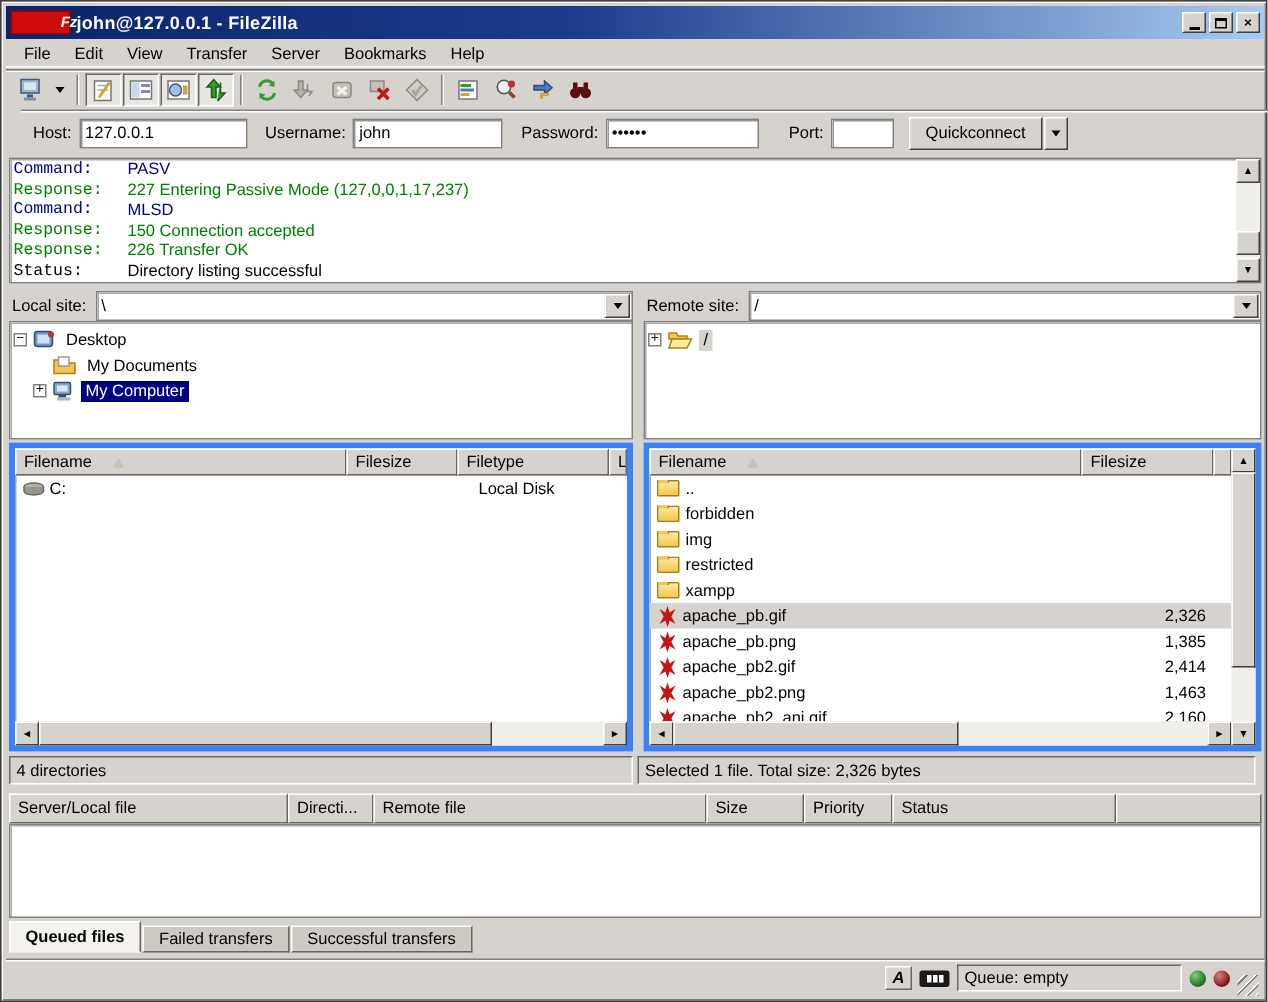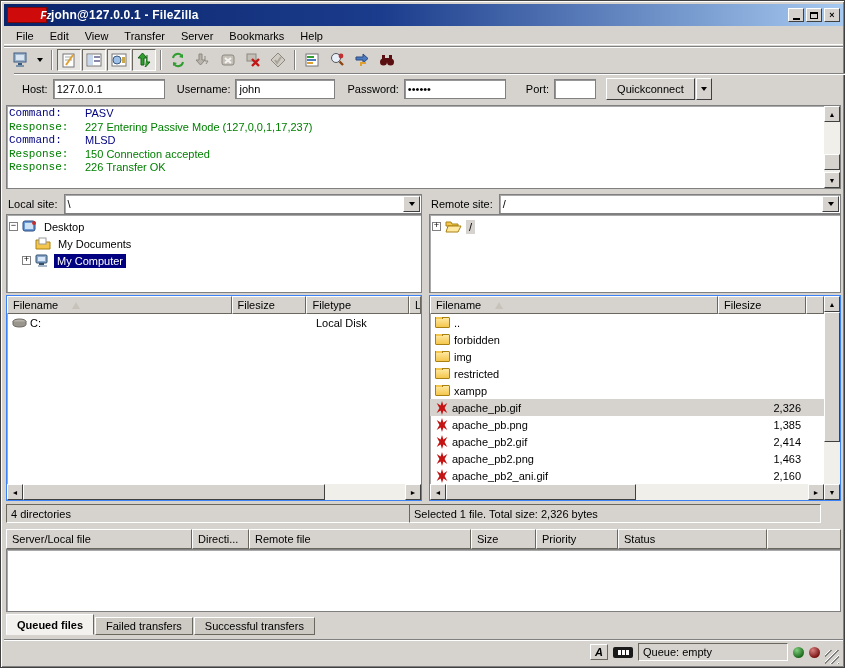--- a/index.html
+++ b/index.html
@@ -100,21 +100,21 @@
 
   
   .icon { display:inline-flex; align-items:center; justify-content:center; flex:none; }
   .folder-ico { position:relative; width:15px; height:11px; background:linear-gradient(#ffe9a0,#f4c64d);
                 border:1px solid #a98113; border-radius:1px; margin-right:4px; }
   .folder-ico::before { content:""; position:absolute; top:-3px; left:-1px; width:6px; height:3px;
                 background:#f4c64d; border:1px solid #a98113; border-bottom:none; border-radius:1px 1px 0 0; }
   .burst { margin-right:3px; }
 
   
-  .list { position:absolute; top:294px; height:206px; background:#fff; border:1px solid #3b82f6;
+  .list { position:absolute; top:294px; height:206px; background:#fff; border:4px solid #3b82f6;
           box-shadow: inset 1px 1px 0 rgba(64,64,64,.45); display:flex; flex-direction:column; }
   .lhead { display:flex; height:18px; flex:none; background:#d6d3ce; }
   .hcell { border:1px solid; border-color:#fff #6a675f #6a675f #fff; background:#d6d3ce;
            display:flex; align-items:center; padding:0 5px; overflow:hidden; white-space:nowrap; }
   .hcell.right { justify-content:flex-start; }
   .sort-asc { width:0; height:0; border-left:4px solid transparent; border-right:4px solid transparent;
               border-bottom:7px solid #c7c3ba; margin-left:14px; }
   .lbody { flex:1; overflow:hidden; position:relative; }
   .lrow { display:flex; align-items:center; height:17px; white-space:nowrap; }
   .lrow.selected { background:#d6d3ce; }
@@ -349,20 +349,24 @@
           <span>MLSD</span>
         </div>
       <div class="log-line response">
           <span class="lab">Response:</span>
           <span>150 Connection accepted</span>
         </div>
       <div class="log-line response">
           <span class="lab">Response:</span>
           <span>226 Transfer OK</span>
         </div>
+      <div class="log-line status">
+          <span class="lab">Status:</span>
+          <span>Directory listing successful</span>
+        </div>
     </div>
     <div class="vscroll">
       <div class="sb-btn" style="top:0">▲</div>
       <div class="vthumb" style="top:48px; height:16px"></div>
       <div class="sb-btn" style="bottom:0">▼</div>
     </div>
   </div>
 
   <div class="site-row" style="left:5px; width:416px">
     <span class="site-label">Local site:</span>
@@ -594,38 +598,38 @@
           <div class="vthumb" style="top:16px; height:130px"></div>
           <div class="sb-btn" style="bottom:0">▼</div>
         </div>
       </div>
     </div>
   </div>
 
   <div class="statusline" style="left:5px; width:416px">
       <span>4 directories</span>
     </div>
-  <div class="statusline" style="left:408px; width:412px">
+  <div class="statusline" style="left:424px; width:412px">
       <span>Selected 1 file. Total size: 2,326 bytes</span>
     </div>
 
   <div class="queue-head">
     <div class="hcell" style="width:186px">
         <span>Server/Local file</span>
       </div>
     <div class="hcell" style="width:57px">
         <span>Directi...</span>
       </div>
     <div class="hcell" style="width:222px">
         <span>Remote file</span>
       </div>
     <div class="hcell right" style="width:65px">
         <span>Size</span>
       </div>
-    <div class="hcell" style="width:82px">
+    <div class="hcell" style="width:59px">
         <span>Priority</span>
       </div>
     <div class="hcell" style="width:149px">
         <span>Status</span>
       </div>
     <div class="hcell" style="flex:1"></div>
   </div>
   <div class="queue-body"></div>
 
   <div class="tabs">

